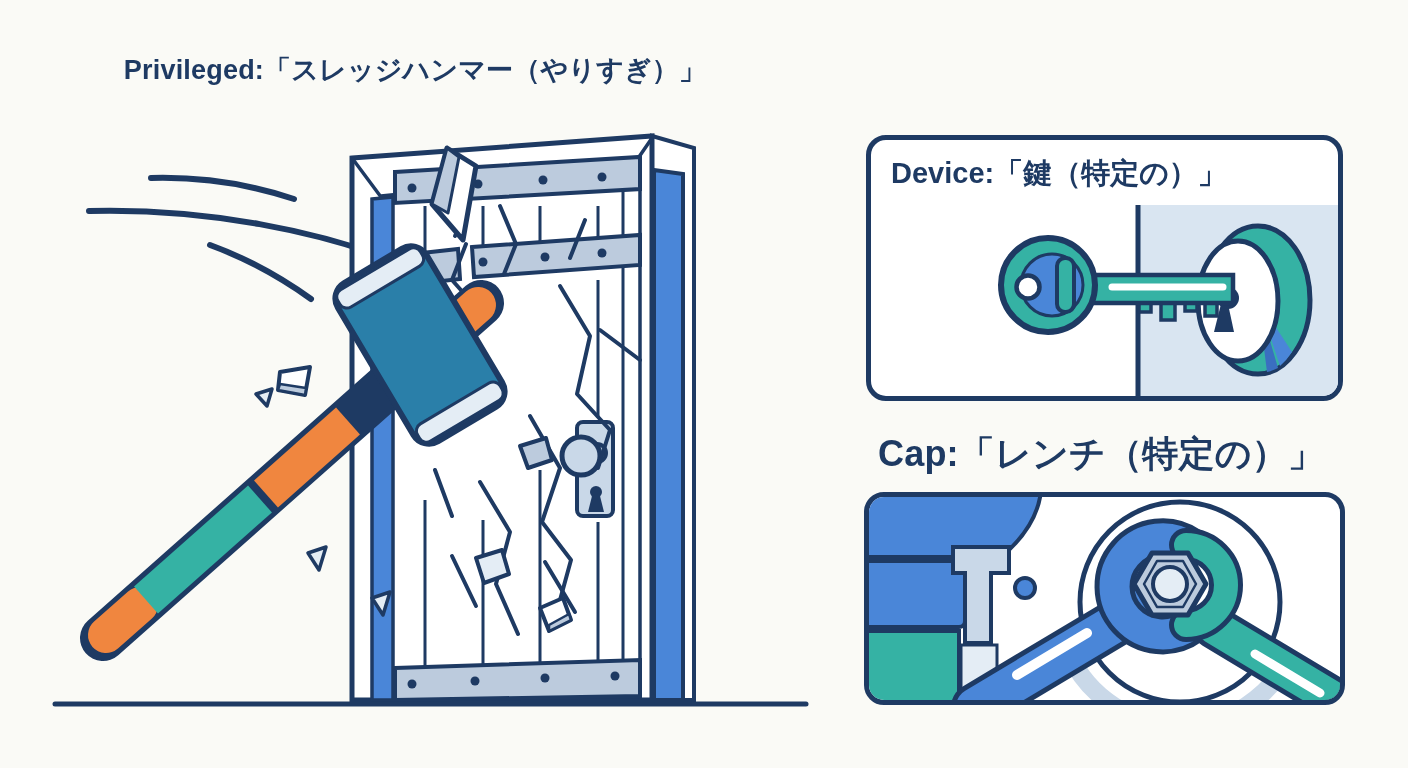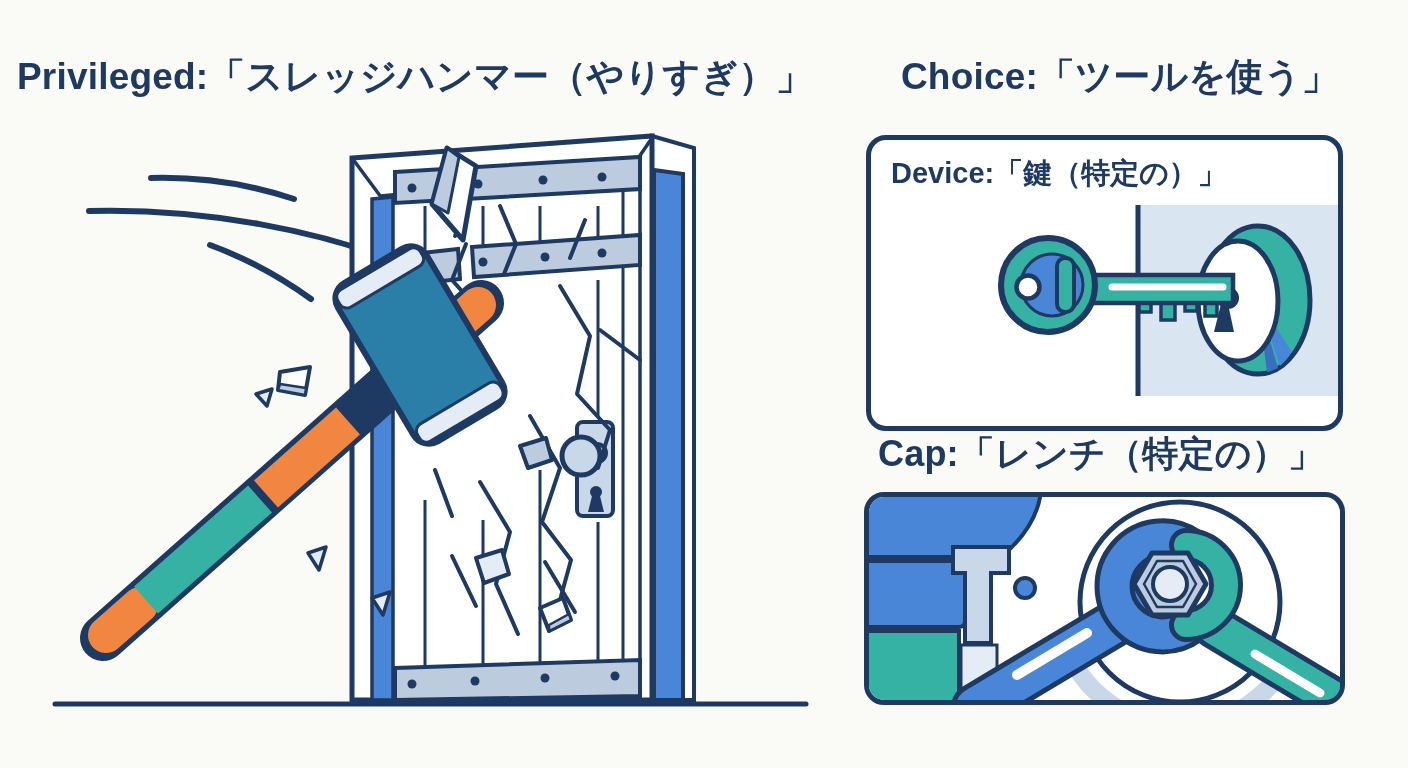--- a/index.html
+++ b/index.html
@@ -4,25 +4,25 @@
 <style>
   :root{
     --background:#fafaf6; --navy:#1e3a63; --blue:#4a86d8; --teal:#35b2a4;
     --hammer-head:#2a7fa9; --orange:#f0863f; --steel:#bccbdd;
     --steel-light:#c9d8e8; --pale:#e4edf5; --panel-blue-bg:#d9e5f1;
   }
   html,body{margin:0;padding:0;}
   body{font-family:"Liberation Sans","DejaVu Sans",sans-serif;background:var(--background);}
   .canvas{position:relative;width:1408px;height:768px;background:var(--background);overflow:hidden;}
   .title{position:absolute;color:var(--navy);font-weight:700;letter-spacing:.2px;}
-  .title-main{top:52px;font-size:37px;text-align:center;}
+  .title-main{top:52px;font-size:27px;text-align:center;}
   .title-left{left:0;width:830px;}
   .title-right{left:880px;width:480px;}
   .card{position:absolute;background:#fff;border:5px solid var(--navy);border-radius:20px;box-sizing:border-box;overflow:hidden;}
-  .card-device{left:866px;top:135px;width:477px;height:296px;padding-left:48px;}
+  .card-device{left:866px;top:135px;width:477px;height:266px;padding-left:48px;}
   .card-cap{left:864px;top:492px;width:481px;height:213px;}
   .card-title{position:absolute;left:20px;top:14px;font-size:29px;font-weight:700;color:var(--navy);z-index:3;}
   .cap-label{left:866px;top:430px;font-size:36px;padding-left:12px;width:480px;text-align:left;}
   .scene{position:absolute;inset:0;}
   
   .f-white{fill:#ffffff}.f-navy{fill:var(--navy)}.f-blue{fill:var(--blue)}
   .f-teal{fill:var(--teal)}.f-head{fill:var(--hammer-head)}
   .f-steel{fill:var(--steel)}.f-steel-light{fill:var(--steel-light)}.f-pale{fill:var(--pale)}
   .f-panelbg{fill:var(--panel-blue-bg)}.f-none{fill:none}
   .s-navy{stroke:var(--navy)}.s-blue{stroke:var(--blue)}.s-teal{stroke:var(--teal)}
@@ -133,21 +133,20 @@
       <path d="M417,359 L478,305" class="f-none s-orange" stroke-width="36" stroke-linecap="round"></path>
 
       <g transform="rotate(59.3 420 345)">
         <rect x="328" y="293.5" width="184" height="103" rx="18" class="f-head s-navy" stroke-width="6"></rect>
         <rect x="332" y="297" width="20" height="96" rx="8" class="f-pale s-navy" stroke-width="3"></rect>
         <rect x="488" y="297" width="20" height="96" rx="8" class="f-pale s-navy" stroke-width="3"></rect>
       </g>
     </g>
   </svg>
 
-  <div class="title title-main title-right">Choice:「ツールを使う」</div>
 
   <div class="card card-device">
     <div class="card-title">Device:「鍵（特定の）」</div>
     <svg class="scene" width="467" height="256" viewBox="0 0 467 256">
 
       <rect x="267" y="65" width="200" height="191" class="f-panelbg"></rect>
       <path d="M267,65 V256" class="f-none s-navy" stroke-width="5"></path>
 
       <g>
         <ellipse cx="387" cy="160" rx="52" ry="74" class="f-teal s-navy" stroke-width="5"></ellipse>

